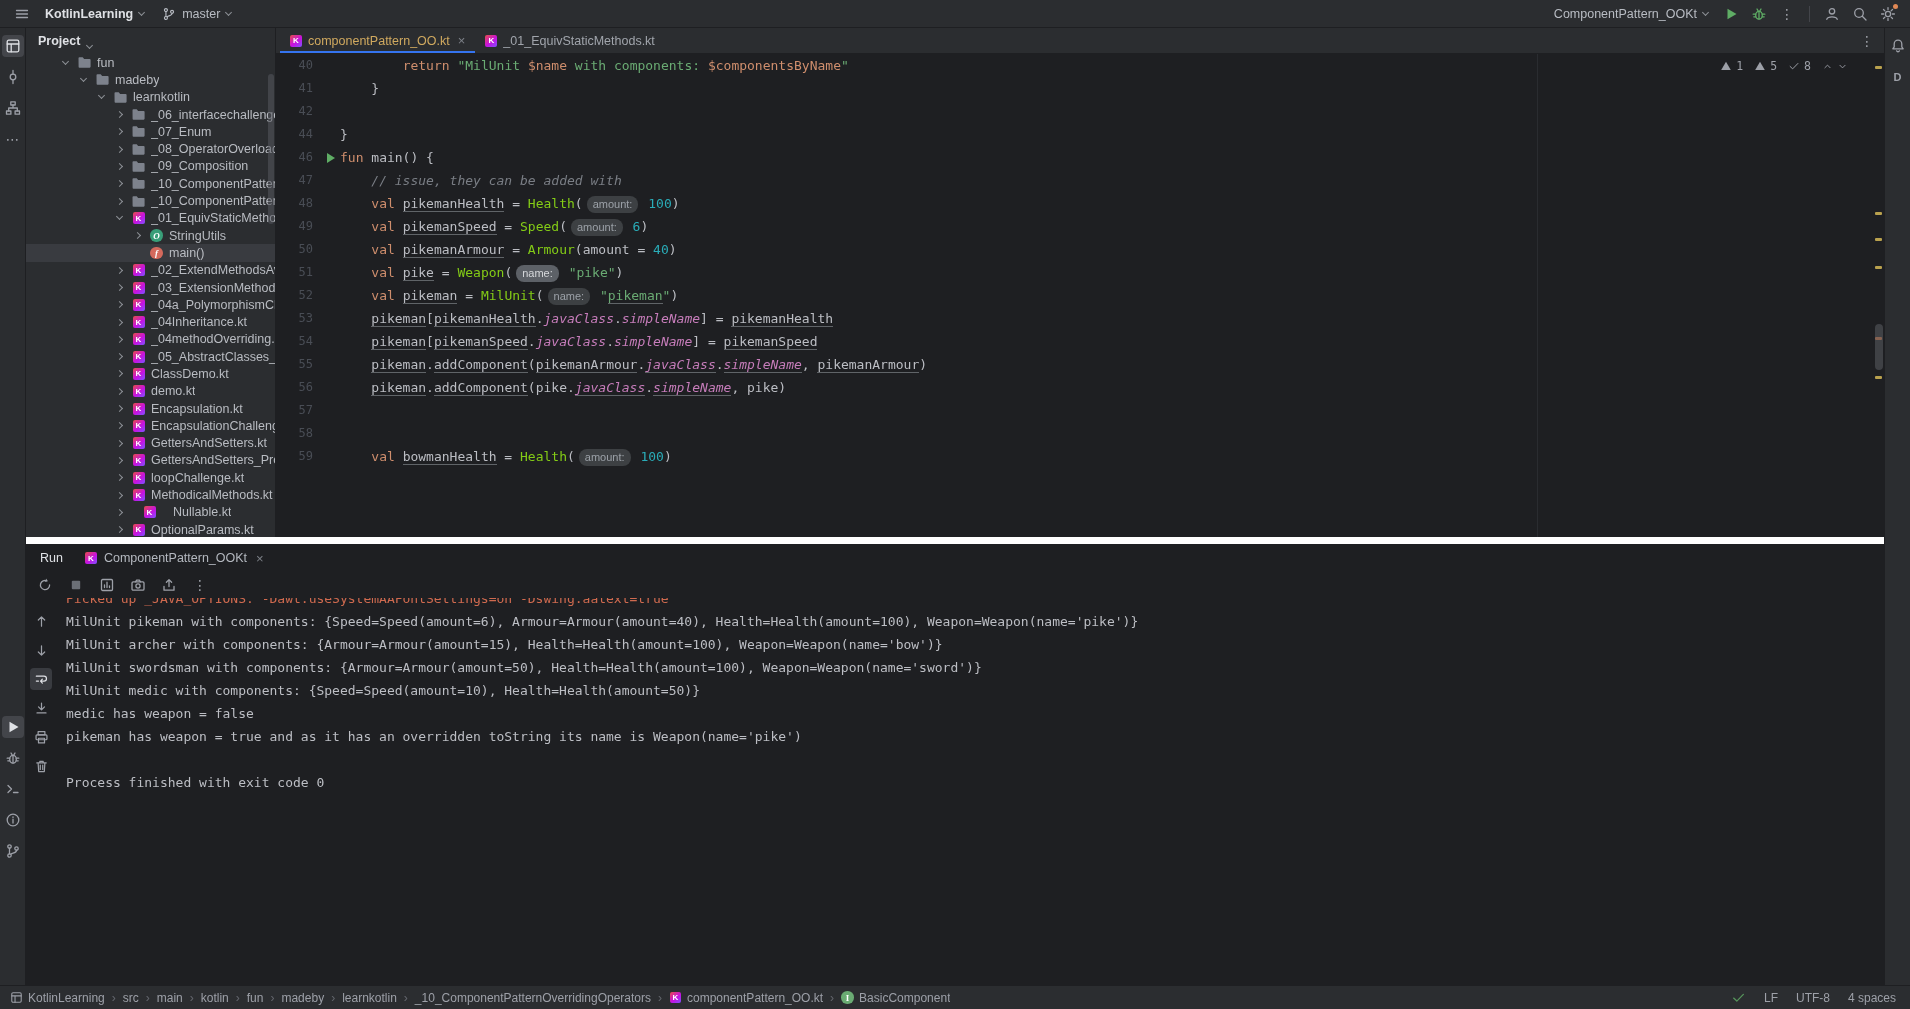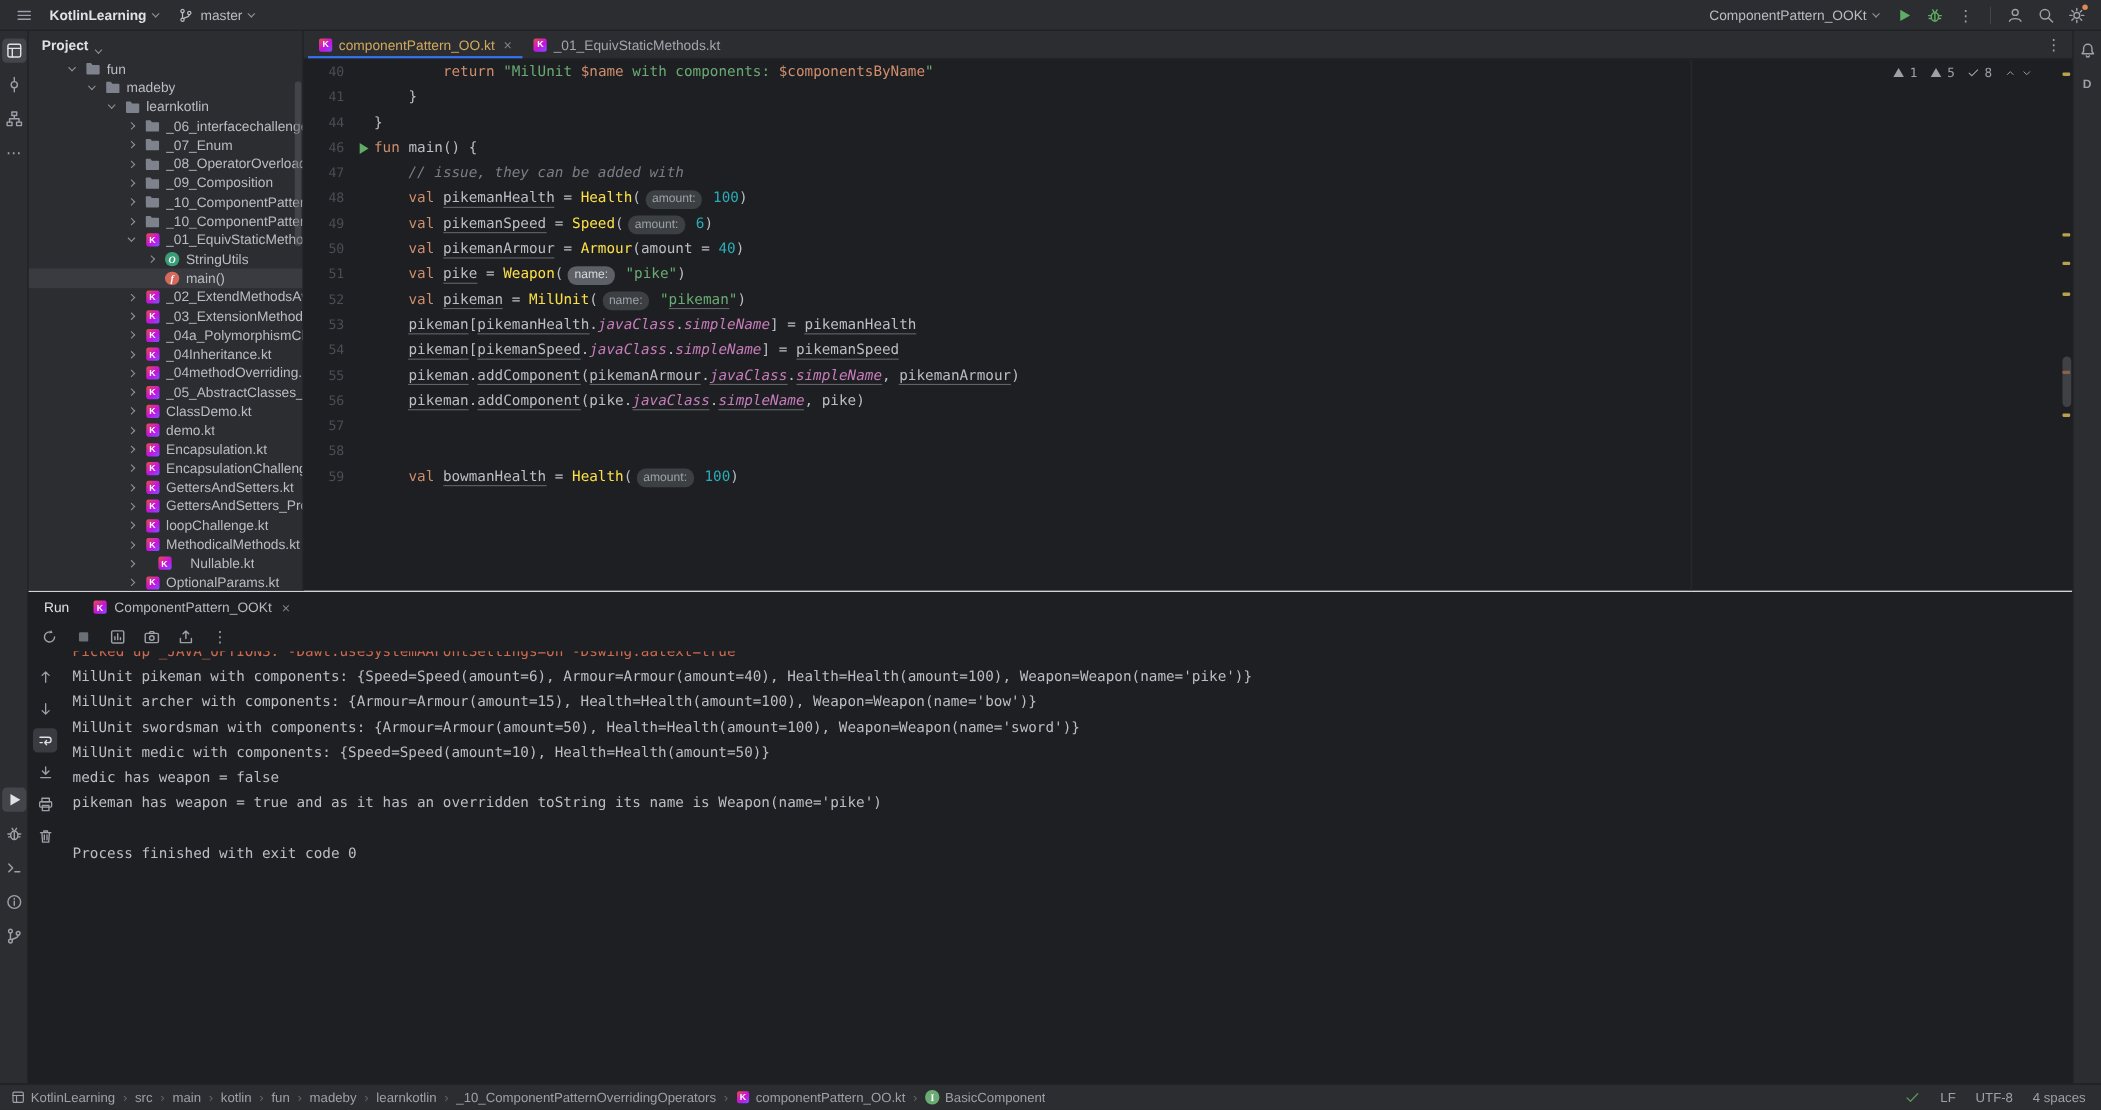--- a/index.html
+++ b/index.html
@@ -65,21 +65,21 @@
   .editor{flex:1;position:relative;overflow:hidden;font-family:"DejaVu Sans Mono","Liberation Mono",monospace}
   .guide{position:absolute;left:1261px;top:0;bottom:0;width:1px;background:#2a2c30}
   .cline{display:flex;height:23px;line-height:23px;font-size:13px;white-space:pre}
   .lnum{width:46px;flex:none;text-align:right;color:#494d55;font-size:12px;padding-right:9px}
   .lrun{width:18px;flex:none;display:flex;align-items:center;justify-content:center}
   .runarrow{width:0;height:0;border-left:8px solid #5fad65;border-top:5px solid transparent;border-bottom:5px solid transparent;cursor:pointer}
   .ctext{flex:1;overflow:hidden}
   .seg{color:#bcbec4}
   .c-kw{color:#cf8e6d}.c-str{color:#6aab73}.c-num{color:#2aacb8}
   .c-cmt{color:#7a7e85;font-style:italic}
-  .c-call{color:#fde047}
+  .c-call{color:#84cc16}
   .c-prop{color:#c77dbb;font-style:italic}
   .c-tpl{color:#cf8e6d}
   .c-u{border-bottom:1px solid #606468}
   .c-stru{color:#6aab73;border-bottom:1px solid #606468}
   .c-propu{color:#c77dbb;font-style:italic;border-bottom:1px solid #606468}
   .c-hint,.c-hinthl{font-family:"Liberation Sans",sans-serif;font-size:11px;background:#3d4043;color:#9ca1a8;
         border-radius:8px;padding:1px 6px;margin:0 2px 0 4px;line-height:15px;display:inline-block}
   .c-hinthl{background:#5d6167;color:#d6d8db}
 
   .inspections{position:absolute;top:5px;right:36px;display:flex;align-items:center;gap:11px;font-size:11.5px;color:#9da0a8}
@@ -88,21 +88,21 @@
   .i-err{color:#e07a52}.i-warn{color:#ecc255}.i-ok{color:#5fad65}
   .insp-nav{display:flex;gap:4px;color:#9da0a8}
   .insp-nav .ticon{width:11px;height:11px}
 
   .escroll{position:absolute;right:0;top:0;bottom:0;width:13px}
   .tick{position:absolute;right:2px;width:7px;height:3px;background:#b9a14e;border-radius:1px}
   .tick.orange{background:#d0713f}
   .ethumb{position:absolute;right:1px;top:270px;width:8px;height:46px;background:#55585e;border-radius:4px;opacity:.6}
 
   
-  .runpanel{flex:1;display:flex;flex-direction:column;border-top:1px solid #ffffff;background:#1e1f22;min-height:0}
+  .runpanel{flex:1;display:flex;flex-direction:column;border-top:7px solid #ffffff;background:#1e1f22;min-height:0}
   .run-tabs{height:28px;flex:none;display:flex;align-items:center;gap:22px;padding-left:14px}
   .run-title{font-size:12.5px;color:#dfe1e5}
   .run-tab{display:flex;align-items:center;gap:7px;color:#b4b8bf;font-size:12.5px}
   .run-toolbar{height:26px;flex:none;display:flex;align-items:center;gap:15px;padding-left:11px}
   .run-toolbar .ticon{width:16px;height:16px;color:#9da0a8}
   .run-toolbar .dim{color:#6b6f76}
   .run-body{flex:1;display:flex;min-height:0}
   .console-toolbar{width:30px;flex:none;display:flex;flex-direction:column;align-items:center;gap:7px;padding-top:12px}
   .cbtn{width:22px;height:22px;border-radius:4px;display:flex;align-items:center;justify-content:center;color:#9da0a8}
   .cbtn.toggled{background:#393b40;color:#dfe1e5}
@@ -593,20 +593,21 @@
               <span>_01_EquivStaticMethods.kt</span>
             </div>
             <span class="tabs-kebab">⋮</span>
           </div>
 
           <div class="editor">
             <div class="guide"></div>
             <div id="code">
                 <div class="cline"><span class="lnum">40</span><span class="lrun"></span><span class="ctext"><span class="seg">        </span><span class="seg c-kw">return </span><span class="seg c-str">"MilUnit </span><span class="seg c-tpl">$name</span><span class="seg c-str"> with components: </span><span class="seg c-tpl">$componentsByName</span><span class="seg c-str">"</span></span></div>
                 <div class="cline"><span class="lnum">41</span><span class="lrun"></span><span class="ctext"><span class="seg">    }</span></span></div>
+                <div class="cline"><span class="lnum">42</span><span class="lrun"></span><span class="ctext"></span></div>
                 <div class="cline"><span class="lnum">44</span><span class="lrun"></span><span class="ctext"><span class="seg">}</span></span></div>
                 <div class="cline"><span class="lnum">46</span><span class="lrun"><span class="runarrow"></span></span><span class="ctext"><span class="seg c-kw">fun </span><span class="seg">main() {</span></span></div>
                 <div class="cline"><span class="lnum">47</span><span class="lrun"></span><span class="ctext"><span class="seg">    </span><span class="seg c-cmt">// issue, they can be added with</span></span></div>
                 <div class="cline"><span class="lnum">48</span><span class="lrun"></span><span class="ctext"><span class="seg">    </span><span class="seg c-kw">val </span><span class="seg c-u">pikemanHealth</span><span class="seg"> = </span><span class="seg c-call">Health</span><span class="seg">(</span><span class="seg c-hint">amount:</span><span class="seg"> </span><span class="seg c-num">100</span><span class="seg">)</span></span></div>
                 <div class="cline"><span class="lnum">49</span><span class="lrun"></span><span class="ctext"><span class="seg">    </span><span class="seg c-kw">val </span><span class="seg c-u">pikemanSpeed</span><span class="seg"> = </span><span class="seg c-call">Speed</span><span class="seg">(</span><span class="seg c-hint">amount:</span><span class="seg"> </span><span class="seg c-num">6</span><span class="seg">)</span></span></div>
                 <div class="cline"><span class="lnum">50</span><span class="lrun"></span><span class="ctext"><span class="seg">    </span><span class="seg c-kw">val </span><span class="seg c-u">pikemanArmour</span><span class="seg"> = </span><span class="seg c-call">Armour</span><span class="seg">(amount = </span><span class="seg c-num">40</span><span class="seg">)</span></span></div>
                 <div class="cline"><span class="lnum">51</span><span class="lrun"></span><span class="ctext"><span class="seg">    </span><span class="seg c-kw">val </span><span class="seg c-u">pike</span><span class="seg"> = </span><span class="seg c-call">Weapon</span><span class="seg">(</span><span class="seg c-hinthl">name:</span><span class="seg"> </span><span class="seg c-str">"pike"</span><span class="seg">)</span></span></div>
                 <div class="cline"><span class="lnum">52</span><span class="lrun"></span><span class="ctext"><span class="seg">    </span><span class="seg c-kw">val </span><span class="seg c-u">pikeman</span><span class="seg"> = </span><span class="seg c-call">MilUnit</span><span class="seg">(</span><span class="seg c-hint">name:</span><span class="seg"> </span><span class="seg c-str">"</span><span class="seg c-stru">pikeman</span><span class="seg c-str">"</span><span class="seg">)</span></span></div>
                 <div class="cline"><span class="lnum">53</span><span class="lrun"></span><span class="ctext"><span class="seg">    </span><span class="seg c-u">pikeman</span><span class="seg">[</span><span class="seg c-u">pikemanHealth</span><span class="seg">.</span><span class="seg c-prop">javaClass</span><span class="seg">.</span><span class="seg c-prop">simpleName</span><span class="seg">] = </span><span class="seg c-u">pikemanHealth</span></span></div>
                 <div class="cline"><span class="lnum">54</span><span class="lrun"></span><span class="ctext"><span class="seg">    </span><span class="seg c-u">pikeman</span><span class="seg">[</span><span class="seg c-u">pikemanSpeed</span><span class="seg">.</span><span class="seg c-prop">javaClass</span><span class="seg">.</span><span class="seg c-prop">simpleName</span><span class="seg">] = </span><span class="seg c-u">pikemanSpeed</span></span></div>

